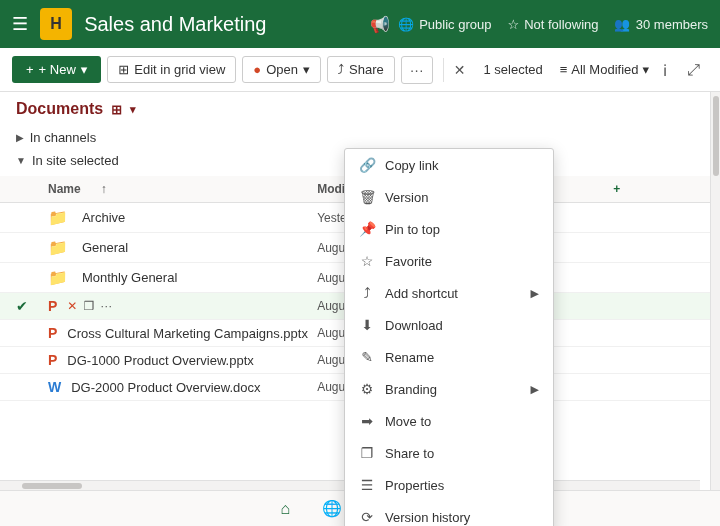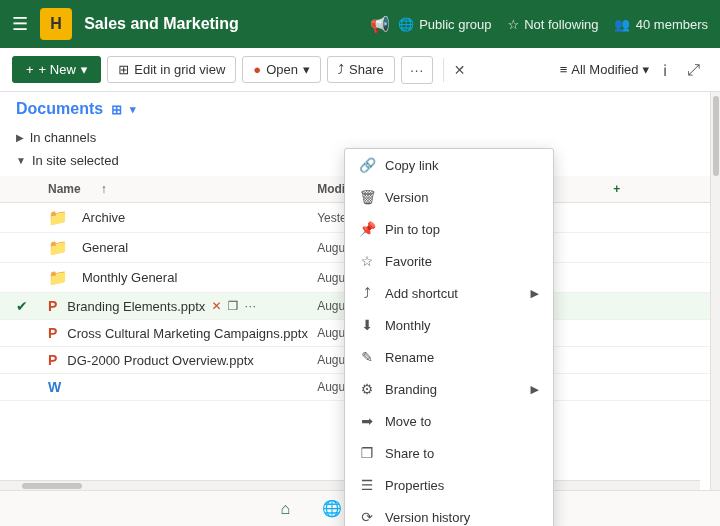--- a/index.html
+++ b/index.html
@@ -14,21 +14,21 @@
       padding: 0 12px;
       color: white;
       gap: 8px;
     }
     .hamburger-icon { font-size: 18px; cursor: pointer; margin-right: 4px; }
     .app-logo {
       width: 32px; height: 32px; background: #f4b400; border-radius: 4px;
       display: flex; align-items: center; justify-content: center;
       font-weight: bold; color: #333; font-size: 16px; margin-right: 4px;
     }
-    .site-title { font-size: 16px; font-weight: 700; color: white; flex: 1; }
+    .site-title { font-size: 20px; font-weight: 400; color: white; flex: 1; }
     .megaphone-icon { font-size: 16px; opacity: 0.9; cursor: pointer; }
     .nav-right { display: flex; align-items: center; gap: 16px; margin-left: auto; font-size: 13px; }
     .nav-item { display: flex; align-items: center; gap: 5px; cursor: pointer; color: white; opacity: 0.9; }
 
     
     .toolbar {
       background: white;
       height: 44px;
       display: flex;
       align-items: center;
@@ -61,21 +61,21 @@
     
     .doc-area { display: flex; height: calc(526px - 48px - 44px); }
 
     
     .main-content { flex: 1; overflow: hidden; position: relative; }
 
     
     .doc-header {
       padding: 8px 16px 4px;
       display: flex; align-items: center; gap: 8px;
-      font-size: 16px; font-weight: 600; color: #3b82f6;
+      font-size: 16px; font-weight: 600; color: #7f1d1d;
     }
 
     
     .tree-nav { padding: 4px 0; }
     .tree-item {
       display: flex; align-items: center; gap: 6px;
       padding: 4px 16px; font-size: 13px; color: #333; cursor: pointer;
     }
     .tree-chevron { font-size: 10px; color: #555; }
 
@@ -171,21 +171,21 @@
     <div class="nav-item">
       <span>🌐</span>
       <span>Public group</span>
     </div>
     <div class="nav-item">
       <span>☆</span>
       <span>Not following</span>
     </div>
     <div class="nav-item">
       <span>👥</span>
-      <span>40 members</span>
+      <span>30 members</span>
     </div>
   </div>
 </div>
 
 <div class="toolbar">
   <button class="btn-new">
     <span>+</span>
     <span>+ New</span>
     <span>▾</span>
   </button>
@@ -198,20 +198,23 @@
     <span>Open</span>
     <span>▾</span>
   </button>
   <button class="btn-toolbar">
     <span>⤴</span>
     <span>Share</span>
   </button>
   <button class="btn-icon-only" style="border:1px solid #ccc; border-radius:3px; font-size:14px;">···</button>
   <div style="width:1px; height:24px; background:#e0e0e0; margin:0 4px;"></div>
   <span class="close-x">✕</span>
+  <div class="selected-badge">
+    <span>1 selected</span>
+  </div>
   <div class="all-docs-btn">
     <span>≡</span>
     <span>All Modified</span>
     <span>▾</span>
   </div>
   <div class="toolbar-right-icons">
     <button class="btn-icon-only">ℹ</button>
     <button class="btn-icon-only">⤢</button>
   </div>
 </div>
@@ -285,21 +288,20 @@
         <div class="file-modifier col-modifier"></div>
         <div class="col-add"></div>
       </div>
 
       <div class="file-row selected-row">
         <div style="width:32px; display:flex; align-items:center;">
           <span class="check-icon">✔</span>
         </div>
         <div class="file-name col-name">
           <span style="color:#d24726; font-size:14px; margin-right:4px; font-weight:bold;">P</span>
-          <span>Branding Elements.pptx</span>
           <span style="color:#d24726; font-size:12px; cursor:pointer;">✕</span>
           <span style="font-size:12px; color:#555; cursor:pointer;">❐</span>
           <span style="font-size:12px; color:#555; cursor:pointer;">···</span>
         </div>
         <div class="file-mod col-modified">August</div>
         <div class="file-modifier col-modifier">n</div>
         <div class="col-add"></div>
       </div>
 
       <div class="file-row">
@@ -310,31 +312,32 @@
         </div>
         <div class="file-mod col-modified">August</div>
         <div class="file-modifier col-modifier"></div>
         <div class="col-add"></div>
       </div>
 
       <div class="file-row">
         <div style="width:32px;"></div>
         <div class="file-name col-name">
           <span style="color:#d24726; font-size:14px; margin-right:4px; font-weight:bold;">P</span>
-          <span>DG-2000 Product Overview.pptx</span>
+          <span>DG-1000 Product Overview.pptx</span>
         </div>
         <div class="file-mod col-modified">August</div>
         <div class="file-modifier col-modifier"></div>
         <div class="col-add"></div>
       </div>
 
       <div class="file-row">
         <div style="width:32px;"></div>
         <div class="file-name col-name">
           <span style="color:#2b7cd3; font-size:14px; margin-right:4px; font-weight:bold;">W</span>
+          <span>DG-2000 Product Overview.docx</span>
         </div>
         <div class="file-mod col-modified">Augu</div>
         <div class="file-modifier col-modifier"></div>
         <div class="col-add"></div>
       </div>
 
     </div>
 
     <div class="h-scroll">
       <div class="h-scroll-thumb"></div>
@@ -362,21 +365,21 @@
       <span class="menu-icon">☆</span>
       <span>Favorite</span>
     </div>
     <div class="menu-item">
       <span class="menu-icon">⤴</span>
       <span>Add shortcut</span>
       <span class="menu-arrow">▶</span>
     </div>
     <div class="menu-item">
       <span class="menu-icon">⬇</span>
-      <span>Monthly</span>
+      <span>Download</span>
     </div>
     <div class="menu-item">
       <span class="menu-icon">✎</span>
       <span>Rename</span>
     </div>
     <div class="menu-item">
       <span class="menu-icon">⚙</span>
       <span>Branding</span>
       <span class="menu-arrow">▶</span>
     </div>

